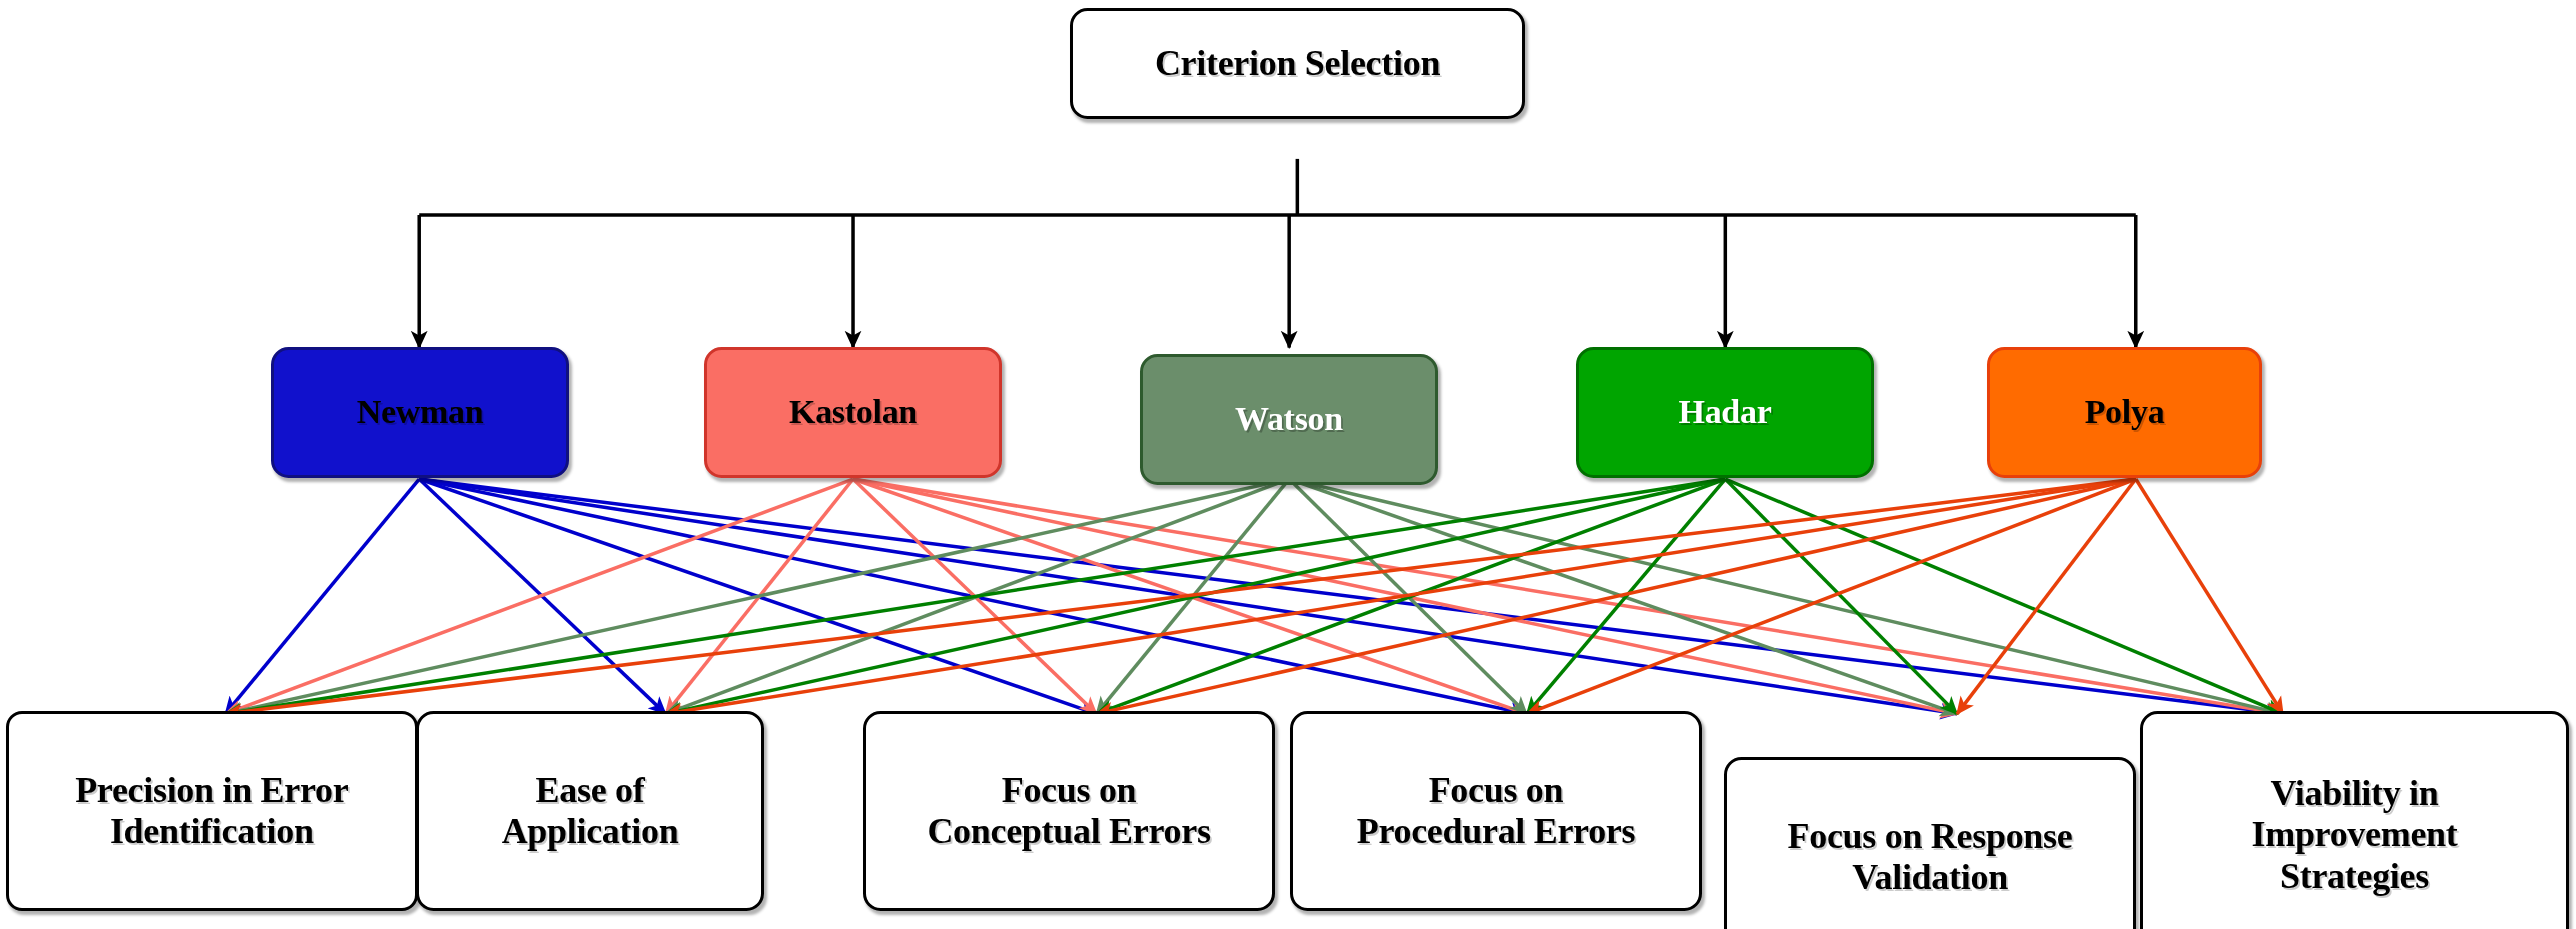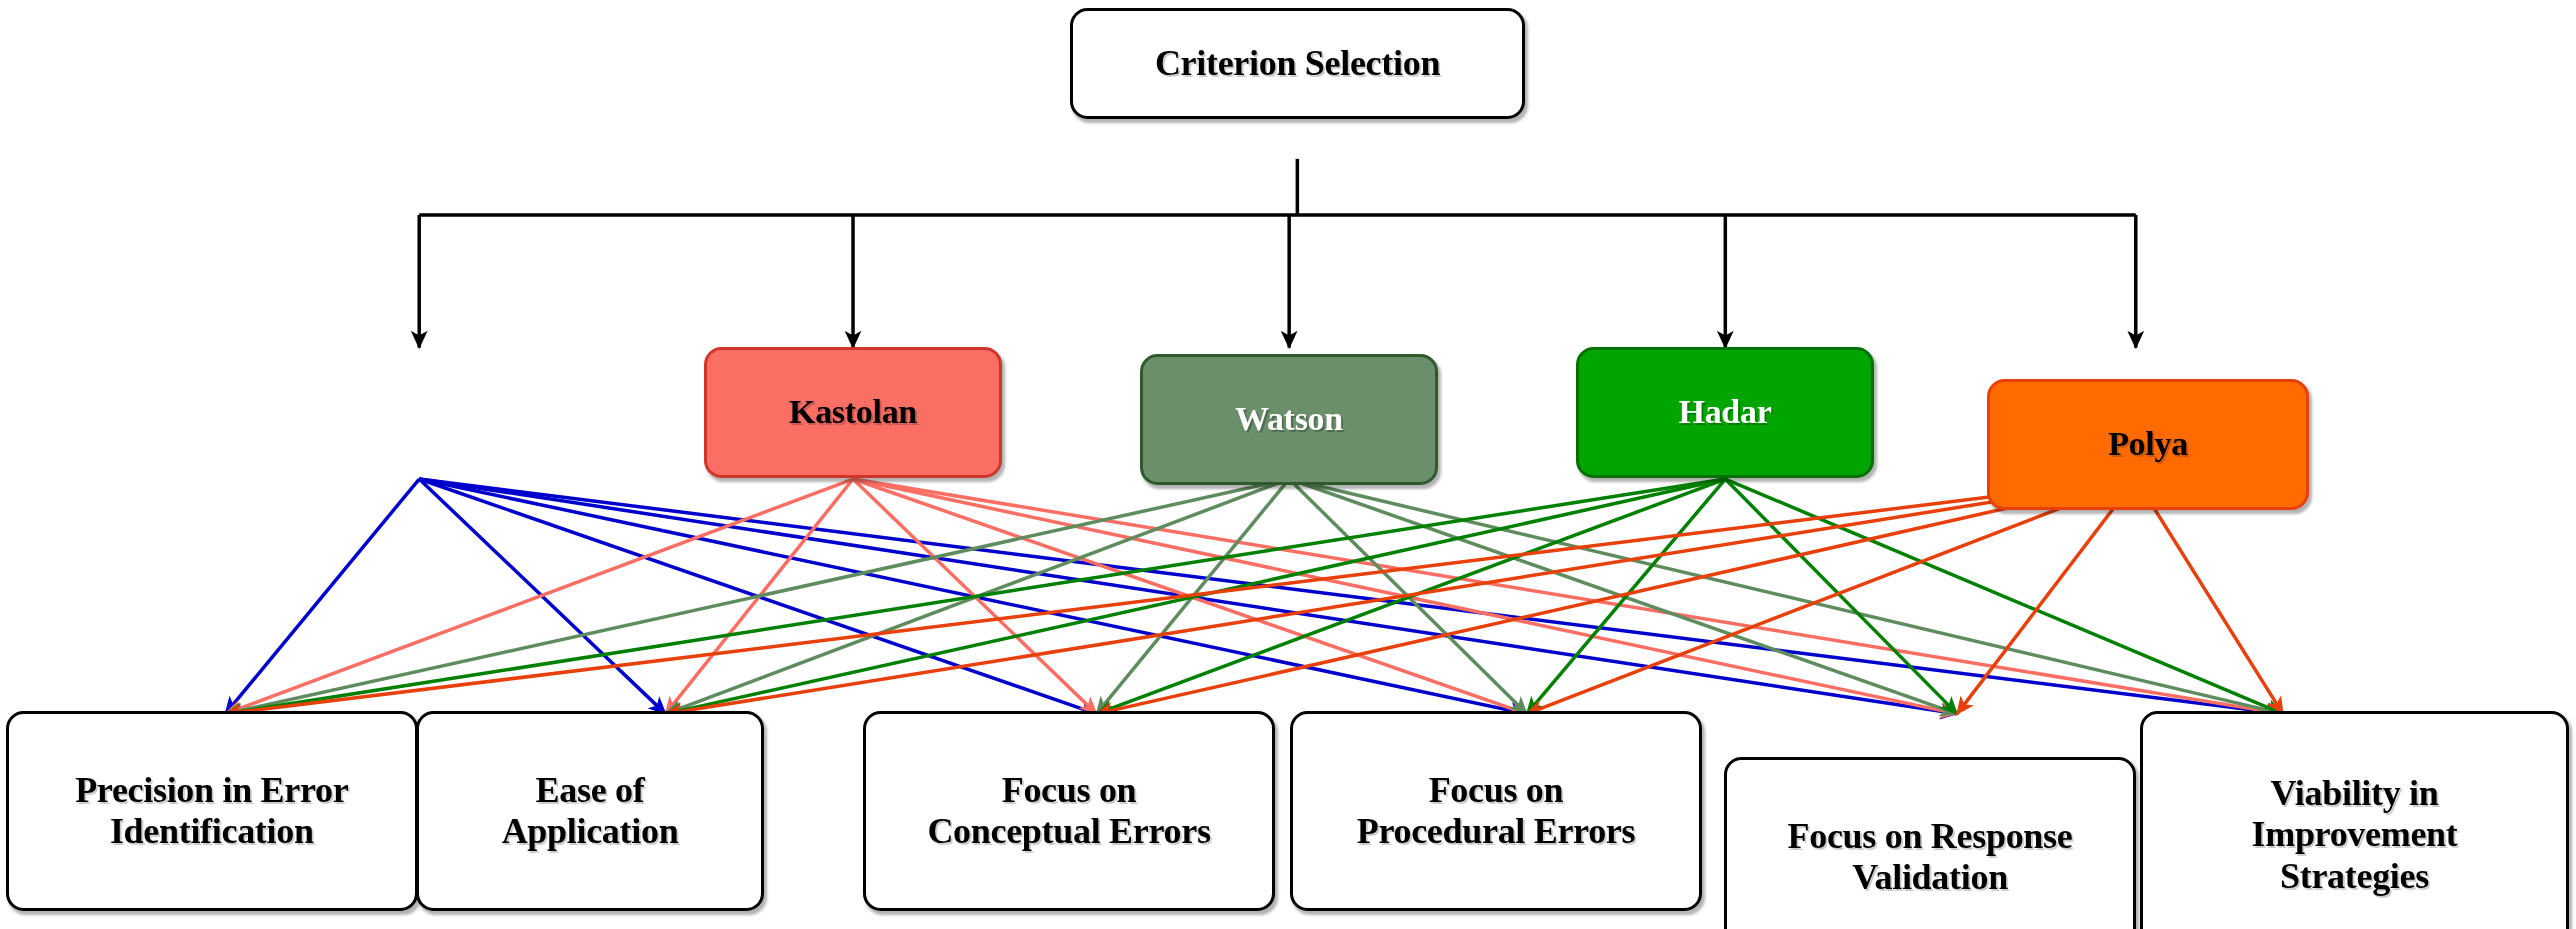--- a/index.html
+++ b/index.html
@@ -106,33 +106,36 @@
       <line x1="3658" y1="820" x2="386" y2="1222" stroke="#E8400A" stroke-width="6" stroke-linecap="butt" marker-end="url(#ah4)"></line>
       <line x1="3658" y1="820" x2="1140" y2="1222" stroke="#E8400A" stroke-width="6" stroke-linecap="butt" marker-end="url(#ah4)"></line>
       <line x1="3658" y1="820" x2="1878" y2="1222" stroke="#E8400A" stroke-width="6" stroke-linecap="butt" marker-end="url(#ah4)"></line>
       <line x1="3658" y1="820" x2="2615" y2="1222" stroke="#E8400A" stroke-width="6" stroke-linecap="butt" marker-end="url(#ah4)"></line>
       <line x1="3658" y1="820" x2="3352" y2="1222" stroke="#E8400A" stroke-width="6" stroke-linecap="butt" marker-end="url(#ah4)"></line>
       <line x1="3658" y1="820" x2="3910" y2="1222" stroke="#E8400A" stroke-width="6" stroke-linecap="butt" marker-end="url(#ah4)"></line>
     </svg>
 <div class="node root" id="node-root" style="left: 1070px; top: 8.2px; width: 455px; height: 111px; background: rgb(255, 255, 255); border-color: rgb(0, 0, 0);">
       <div class="label" style="color: rgb(0, 0, 0);">Criterion Selection</div>
     </div>
+    <div class="node method" style="left: 271px; top: 347px; width: 298px; height: 131px; background: rgb(17, 17, 204); border-color: rgb(16, 16, 128);">
+      <div class="label" style="color: rgb(0, 0, 0);">Newman</div>
+    </div>
     <div class="node method" style="left: 704px; top: 347px; width: 298px; height: 131px; background: rgb(250, 110, 100); border-color: rgb(208, 53, 43);">
       <div class="label" style="color: #000000;">Kastolan</div>
     </div>
     <div class="node method" style="left: 1140px; top: 347px; width: 298px; height: 131px; background: rgb(107, 142, 107); border-color: rgb(46, 90, 46); margin-top: 7px;">
       <div class="label" style="color: rgb(255, 255, 255); text-shadow: rgba(0, 0, 0, 0.25) 1.8px 1.8px 0.6px;">Watson</div>
     </div>
     <div class="node method" style="left: 1576px; top: 347px; width: 298px; height: 131px; background: rgb(0, 165, 0); border-color: rgb(0, 112, 0);">
       <div class="label" style="color: rgb(255, 255, 255); text-shadow: rgba(0, 0, 0, 0.25) 1.8px 1.8px 0.6px;">Hadar</div>
     </div>
-    <div class="node method" style="left: 1987px; top: 347px; width: 322px; height: 131px; background: rgb(255, 107, 0); border-color: rgb(232, 64, 10); margin-top: 32px;">
+    <div class="node method" style="left: 1987px; top: 347px; width: 275px; height: 131px; background: rgb(255, 107, 0); border-color: rgb(232, 64, 10);">
       <div class="label" style="color: rgb(0, 0, 0);">Polya</div>
     </div>
-    <div class="node criterion" style="left: 5.8px; top: 711px; width: 412px; height: 200px;">
+    <div class="node criterion" style="left: 5.8px; top: 711px; width: 412px; height: 200px; border-radius: 16px;">
       <div class="label" style="color: rgb(0, 0, 0);">Precision in Error<br>Identification</div>
     </div>
     <div class="node criterion" style="left: 416px; top: 711px; width: 348px; height: 200px;">
       <div class="label" style="color: rgb(0, 0, 0);">Ease of<br>Application</div>
     </div>
     <div class="node criterion" style="left: 863px; top: 711px; width: 412px; height: 200px;">
       <div class="label" style="color: rgb(0, 0, 0);">Focus on<br>Conceptual Errors</div>
     </div>
     <div class="node criterion" style="left: 1290px; top: 711px; width: 412px; height: 200px;">
       <div class="label" style="color: rgb(0, 0, 0);">Focus on<br>Procedural Errors</div>

